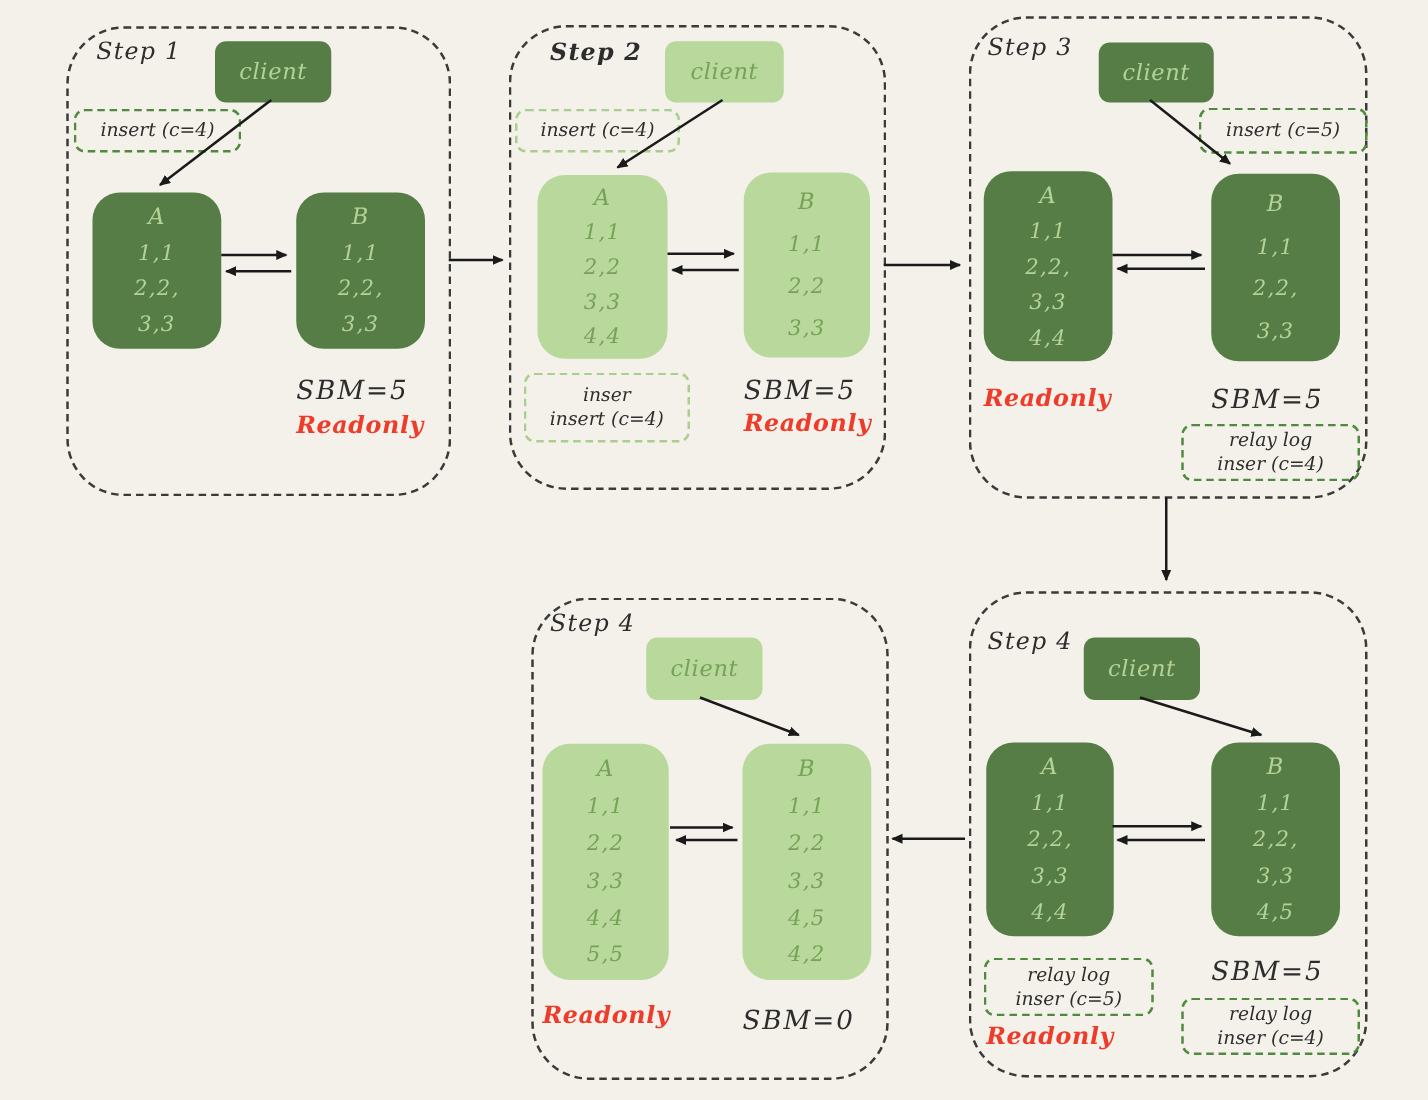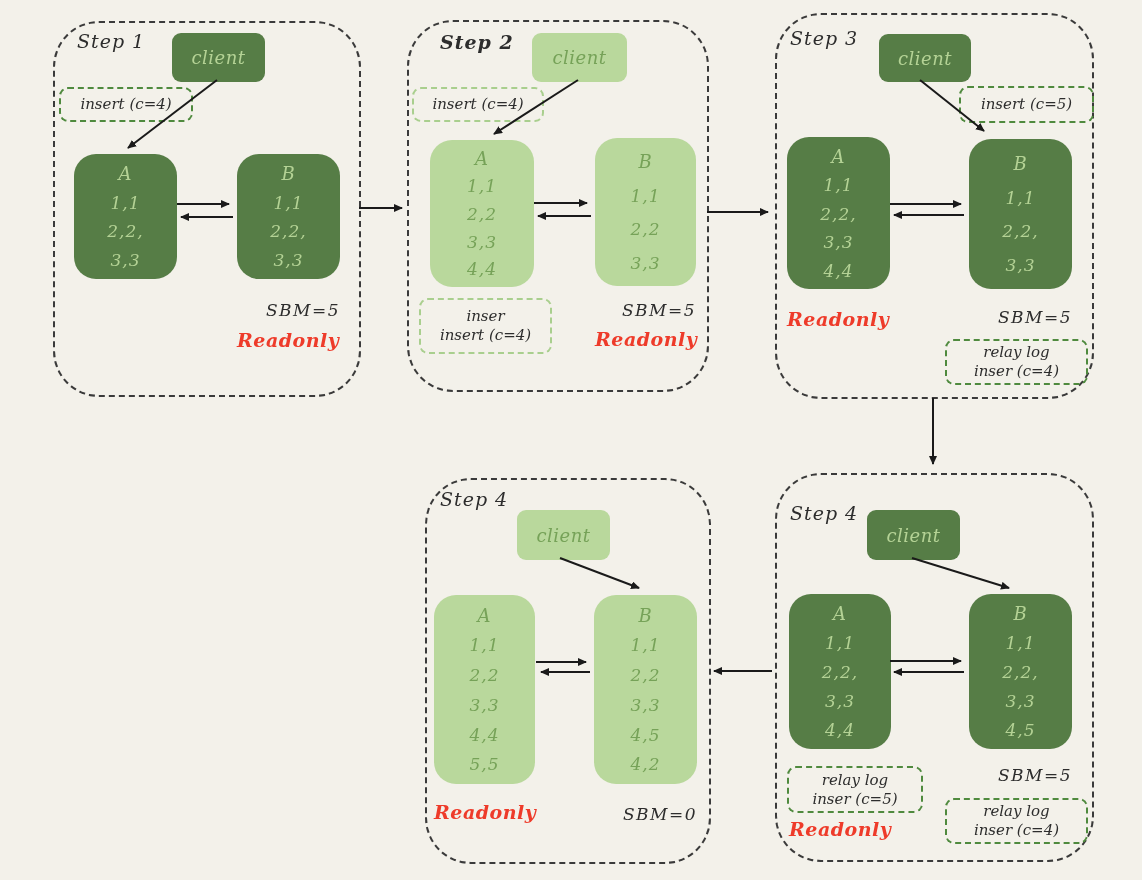--- a/index.html
+++ b/index.html
@@ -50,21 +50,21 @@
     font-size:15px;line-height:19px;white-space:nowrap;}
   .note.border-light{border-color:var(--note-border-light,#a9cf8e);}
   .s1-insert{left:4px;top:64px;width:130px;height:31px;}
   .s2-insert{left:3px;top:65px;width:128px;height:31px;}
   .s3-insert{left:182px;top:71px;width:131px;height:33px;align-items:center;}
   .s2-binlog{left:10px;top:276px;width:129px;height:52px;}
   .s3-relay{left:168px;top:324px;width:139px;height:42px;}
   .s4-relay-a{left:10px;top:291px;width:132px;height:43px;}
   .s4-relay-b{left:168px;top:323px;width:139px;height:42px;}
 
-  .sbm{position:absolute;text-align:right;font-size:17px;letter-spacing:1.5px;}
+  .sbm{position:absolute;text-align:left;font-size:21px;letter-spacing:1.5px;}
   .s1-sbm{left:182px;top:277px;width:103px;}
   .s2-sbm{left:186px;top:278px;width:101px;}
   .s3-sbm{left:192px;top:292px;width:103px;}
   .s4-sbm{left:192px;top:290px;width:103px;}
   .s5-sbm{left:167px;top:324px;width:103px;}
 
   .readonly{position:absolute;text-align:left;font-size:19px;font-weight:bold;
     color:var(--readonly-red,#ee3b2a);letter-spacing:.5px;}
   .s1-readonly{left:182px;top:306px;width:103px;}
   .s2-readonly{left:186px;top:306px;width:101px;}

